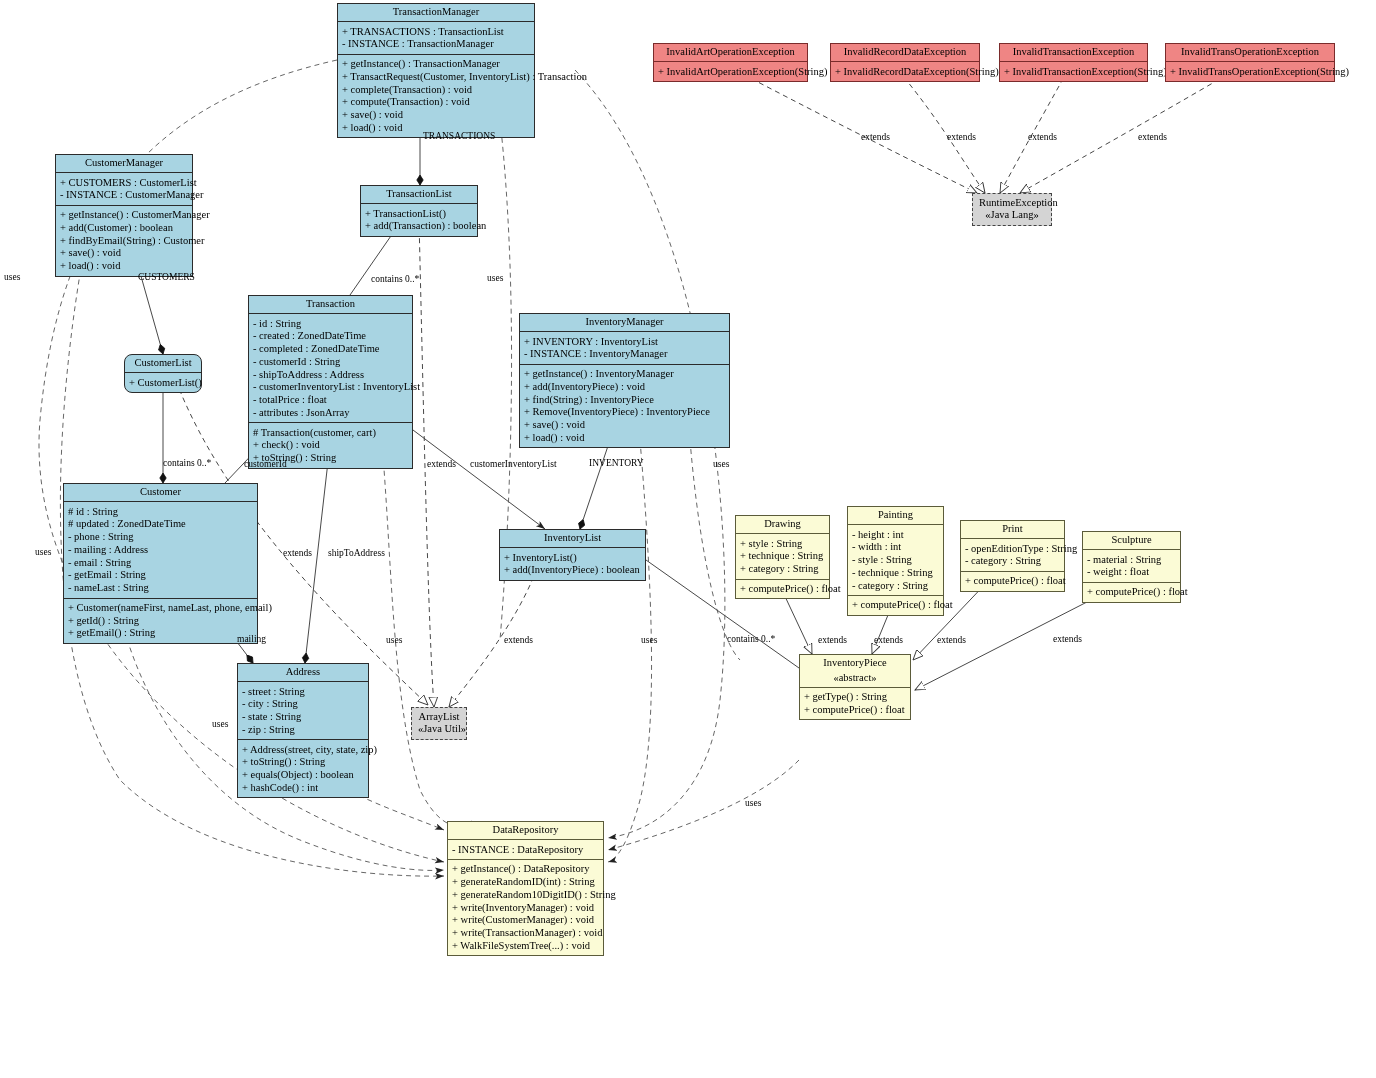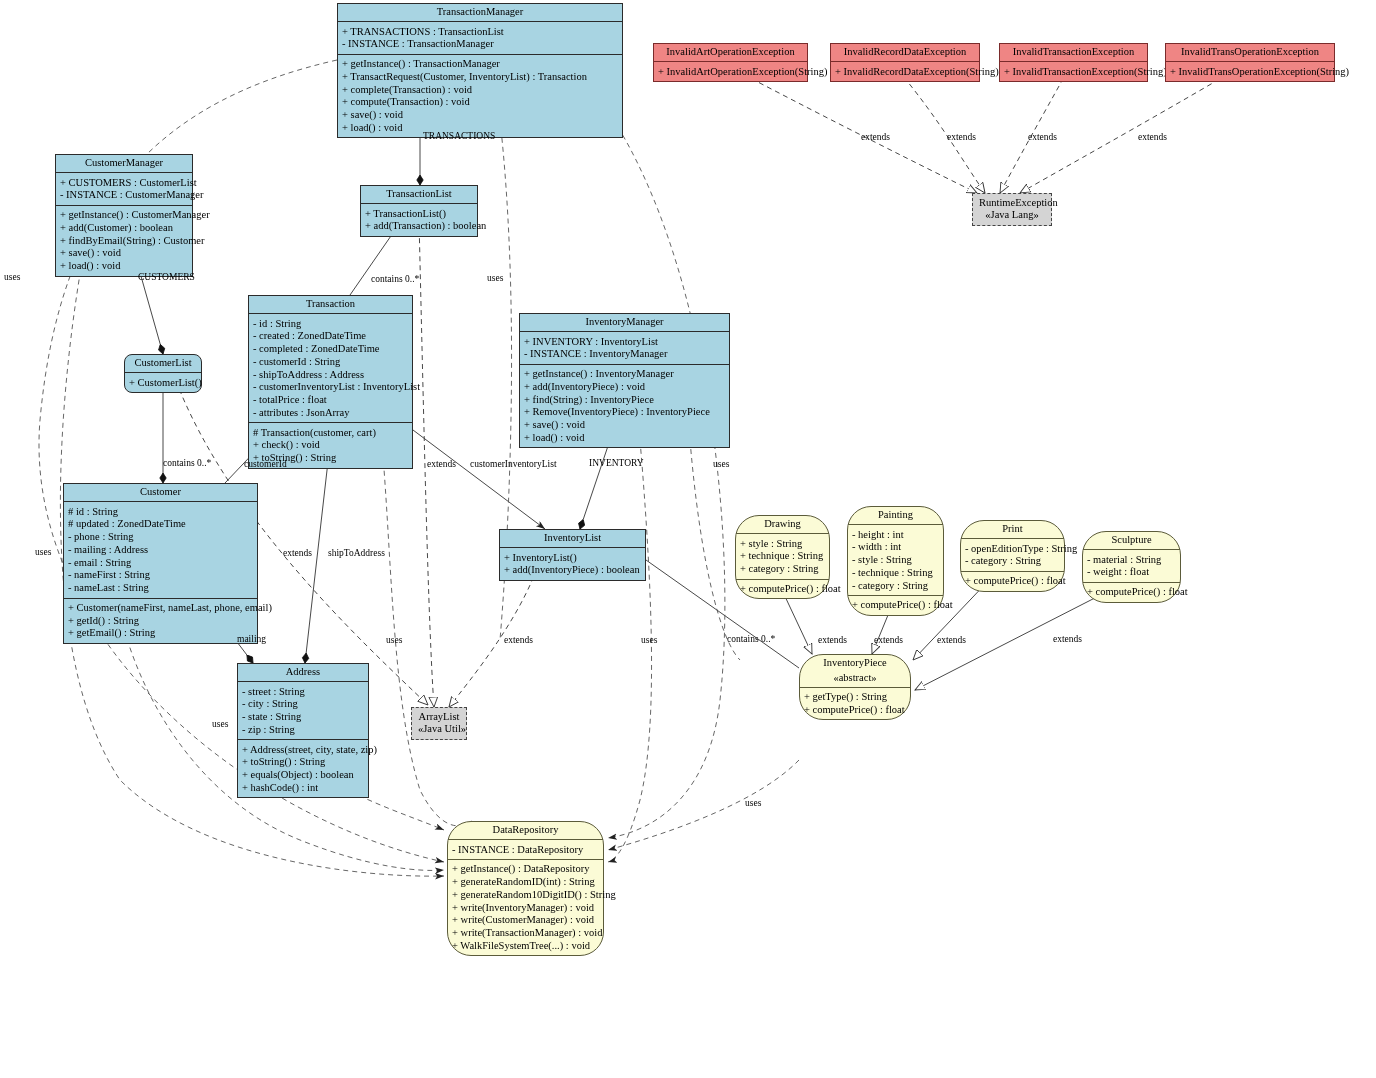--- a/index.html
+++ b/index.html
@@ -29,21 +29,21 @@
   .uml-class {
     position: absolute;
     box-sizing: border-box;
     border: 1px solid #2b2b2b;
     background: #a8d4e2;
     font-size: 10.5px;
     line-height: 1.18;
     color: #000;
     z-index: 5;
   }
-  .uml-class.yellow { background: #fbfbd6; border-color: #5b5b3a; border-radius: 24px; }
+  .uml-class.yellow { background: #fbfbd6; border-color: #5b5b3a; }
   .uml-class.red    { background: #ef8584; border-color: #7a2b2b; }
   .uml-class.ext {
     background: #d4d4d4;
     border: 1px dashed #444;
     text-align: center;
   }
   .cls-name {
     text-align: center;
     padding: 2px 3px 3px 3px;
     white-space: nowrap;
@@ -153,21 +153,21 @@
       <path d="M 328,778 C 360,800 410,816 444,830" marker-end="url(#mk-arrow)"></path>
 
       <path d="M 799,760 C 760,800 680,830 608,850" marker-end="url(#mk-arrow)"></path>
 
       <path d="M 500,120 C 520,300 510,520 500,640"></path>
       <path d="M 690,440 C 700,560 720,640 740,660"></path>
     </g>
   </svg>
 
   <div id="class-layer">
-      <div class="uml-class" style="left: 337px; top: 3px; width: 286px;">
+      <div class="uml-class" style="left: 337px; top: 3px; width: 198px;">
         <div class="cls-name">TransactionManager</div>
         <div class="cls-sec">
           <div>+ TRANSACTIONS : TransactionList</div>
           <div>- INSTANCE : TransactionManager</div>
         </div>
         <div class="cls-sec">
           <div>+ getInstance() : TransactionManager</div>
           <div>+ TransactRequest(Customer, InventoryList) : Transaction</div>
           <div>+ complete(Transaction) : void</div>
           <div>+ compute(Transaction) : void</div>
@@ -236,21 +236,21 @@
         </div>
       </div>
       <div class="uml-class" style="left: 63px; top: 483px; width: 195px;">
         <div class="cls-name">Customer</div>
         <div class="cls-sec">
           <div># id : String</div>
           <div># updated : ZonedDateTime</div>
           <div>- phone : String</div>
           <div>- mailing : Address</div>
           <div>- email : String</div>
-          <div>- nameFirst : String</div>
+          <div>- getEmail : String</div>
           <div>- nameLast : String</div>
         </div>
         <div class="cls-sec">
           <div>+ Customer(nameFirst, nameLast, phone, email)</div>
           <div>+ getId() : String</div>
           <div>+ getEmail() : String</div>
         </div>
       </div>
       <div class="uml-class" style="left: 499px; top: 529px; width: 147px;">
         <div class="cls-name">InventoryList</div>

